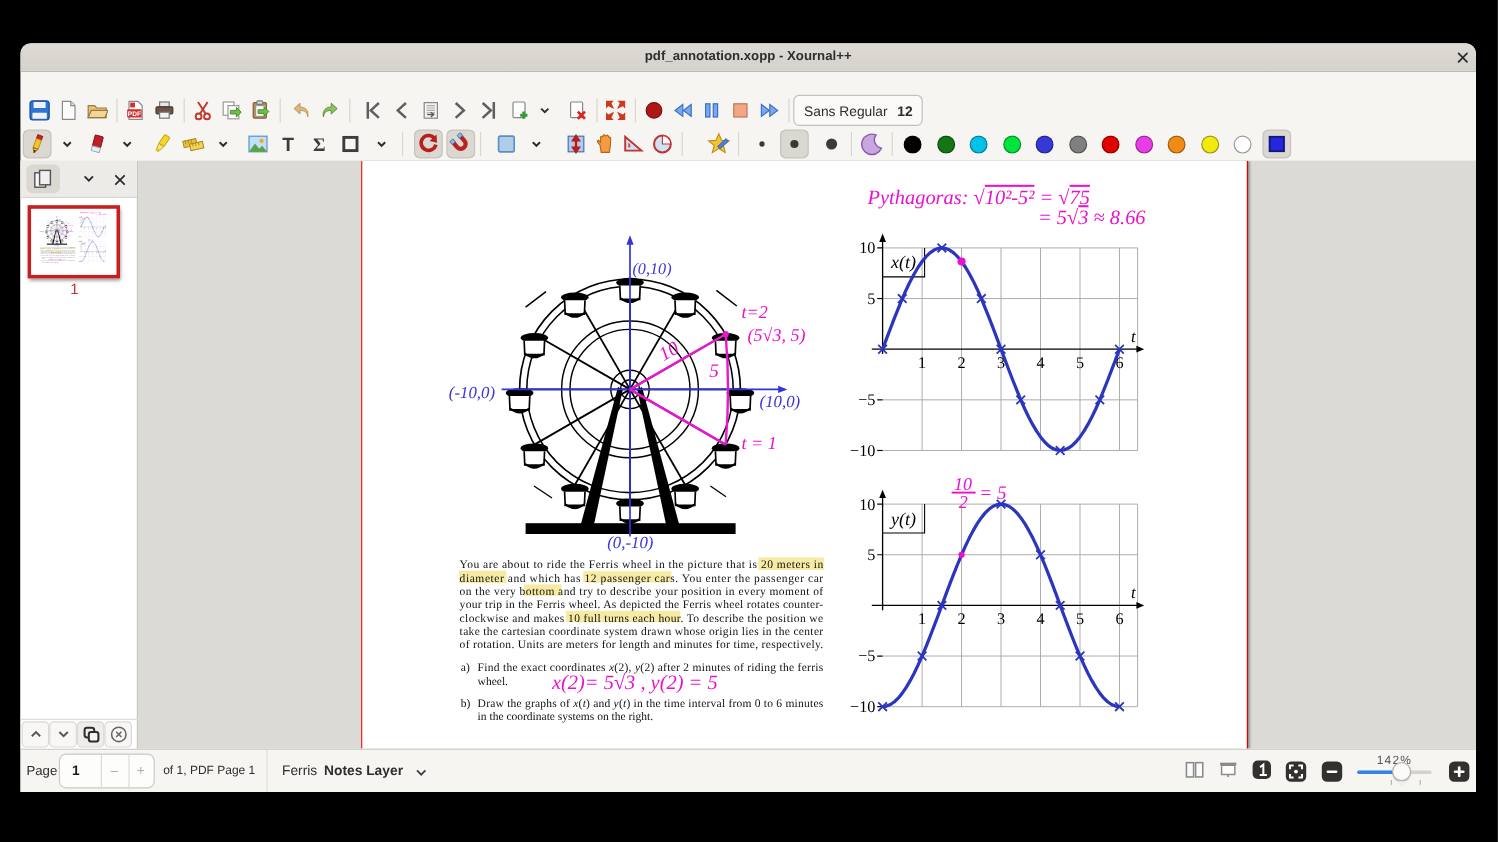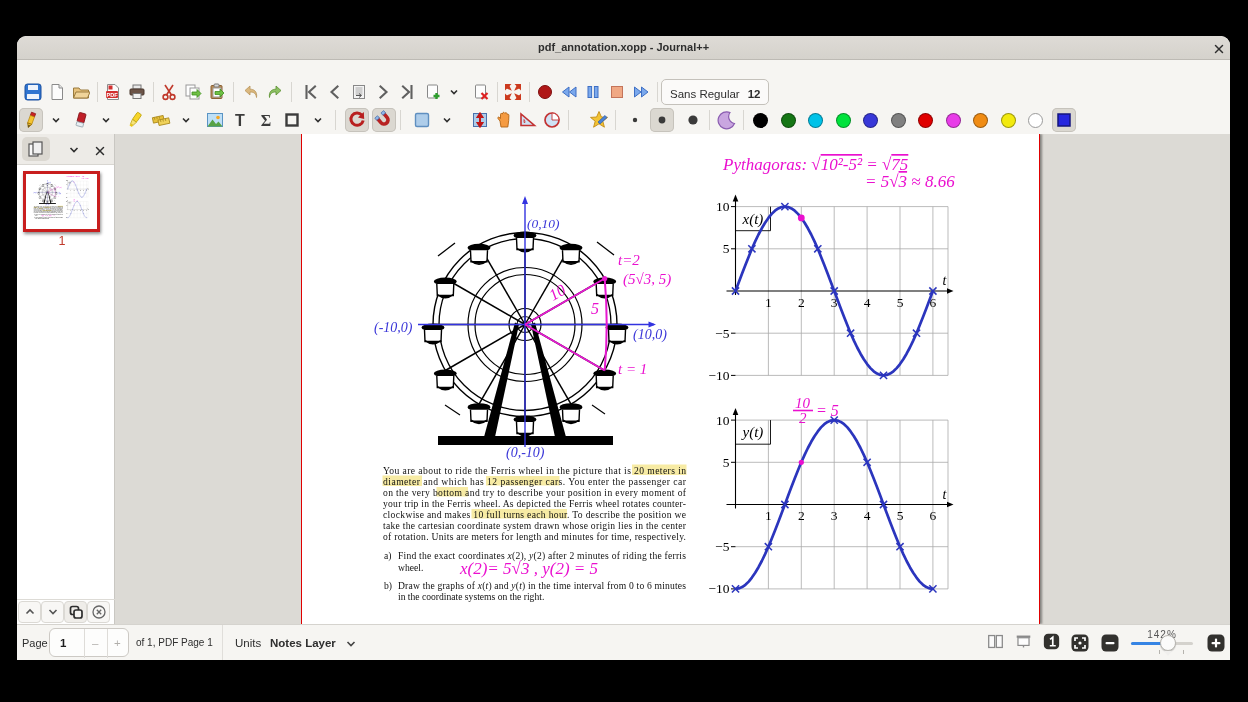--- a/index.html
+++ b/index.html
@@ -325,21 +325,21 @@
 <text x="82" y="455.0" font-size="9.6" fill="#111" font-family="Liberation Serif">b)</text>
 <text x="96" y="455.0" font-size="9.6" fill="#111" font-family="Liberation Serif" textLength="288" lengthAdjust="spacing-and-glyphs">Draw the graphs of <tspan font-style="italic">x</tspan>(<tspan font-style="italic">t</tspan>) and <tspan font-style="italic">y</tspan>(<tspan font-style="italic">t</tspan>) in the time interval from 0 to 6 minutes</text>
 <text x="96" y="466.1" font-size="9.6" fill="#111" font-family="Liberation Serif">in the coordinate systems on the right.</text>
 <text x="158" y="440" font-size="17" fill="#ea10cf" font-style="italic" font-family="Liberation Serif" text-anchor="start" letter-spacing="0">x(2)= 5√3 , y(2) = 5</text>
 </g>
 </defs>
   </svg>
 
 <div id="win">
   <div id="titlebar">
-      <span class="t">pdf_annotation.xopp - Journal++</span>
+      <span class="t">pdf_annotation.xopp - Xournal++</span>
       <span class="x"><svg width="12" height="12" viewBox="0 0 12 12">
           <g stroke="#2e2e2e" stroke-width="1.5" stroke-linecap="round">
             <line x1="2.5" y1="2.5" x2="9.5" y2="9.5"></line>
             <line x1="9.5" y1="2.5" x2="2.5" y2="9.5"></line>
           </g>
         </svg></span>
     </div>
   <div id="toolbar1">
       <span class="tbtn">
         <svg width="18" height="18" viewBox="0 0 18 18">
@@ -794,21 +794,21 @@
     <span class="lbl" style="left:5px; font-size:11px">Page</span>
     <span class="spin">
         <span class="v">1</span>
         <span class="d1"></span>
         <span class="d2"></span>
         <span class="m">–</span>
         <span class="p">+</span>
       </span>
     <span class="lbl" style="left:119px; font-size:10px">of 1, PDF Page 1</span>
     <span class="vsep"></span>
-    <span class="lbl" style="left:218px">Units</span>
+    <span class="lbl" style="left:218px">Ferris</span>
     <span class="lbl" style="left:253px; font-weight:bold">Notes&nbsp;Layer</span>
     <span class="lbl" style="left:328px; top:13px"><svg width="12" height="12" viewBox="0 0 12 12">
           <g transform="scale(1)">
             <polyline points="2.5,4 6,7.5 9.5,4" fill="none" stroke="#444" stroke-width="1.6"></polyline>
           </g>
         </svg></span>
     <span class="ric" style="right:226px"><svg width="17" height="17" viewBox="0 0 20 20">
           <rect x="2" y="3" width="7" height="14" fill="#fafafa" stroke="#8a8a8a" stroke-width="1.5"></rect>
           <rect x="11" y="3" width="7" height="14" fill="#fafafa" stroke="#8a8a8a" stroke-width="1.5"></rect>
         </svg></span>

